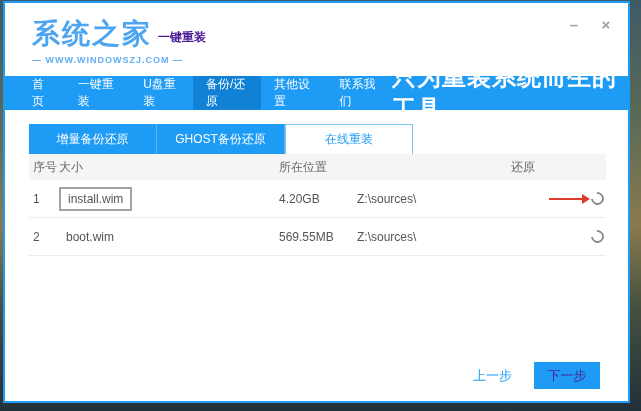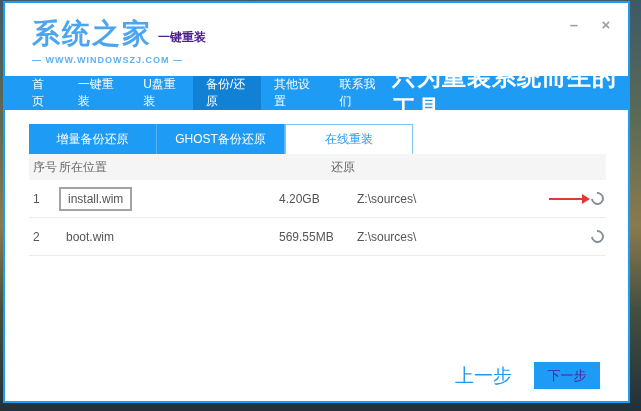--- a/index.html
+++ b/index.html
@@ -51,21 +51,21 @@
   .sysname{ display:inline-block; padding:3px 7px; }
   .sysname.hl{ border:2px solid #a3a3a3; }
   .refresh-icon{ width:13px; height:13px; border:2px solid #8a8f94; border-radius:50%;
                  border-left-color:transparent; transform:rotate(40deg); display:inline-block; }
   .red-arrow{ position:relative; width:34px; height:2px; background:#e03a2f; margin-right:8px; }
   .red-arrow::after{ content:""; position:absolute; right:-7px; top:-4px;
                      border-left:8px solid #e03a2f; border-top:5px solid transparent;
                      border-bottom:5px solid transparent; }
   
   .footer{ position:absolute; right:28px; bottom:12px; display:flex; align-items:center; gap:22px; }
-  .prev-link{ color:#1e9bf5; font-size:19px; cursor:pointer; }
+  .prev-link{ color:#1e9bf5; font-size:13px; cursor:pointer; }
   .next-btn{ background:#1e9bf5; color:#4c1d95; font-size:13px; border:none; width:66px; height:27px;
              cursor:pointer; font-family:inherit; }
 </style>
 </head>
 <body>
 
 <div class="window">
 
   <div class="titlebar">
     <div class="logo">
@@ -95,20 +95,21 @@
 
     <div class="tabs">
       <div class="tab">增量备份还原</div>
       <div class="tab">GHOST备份还原</div>
       <div class="tab active">在线重装</div>
     </div>
 
     <div class="table">
       <div class="thead">
         <span class="c-serial">序号</span>
+        <span>大小</span>
         <span>所在位置</span>
         <span class="c-restore">还原</span>
       </div>
 
       <div class="trow">
         <span class="c-serial">1</span>
         <span><span class="sysname hl">install.wim</span></span>
         <span>4.20GB</span>
         <span>Z:\sources\</span>
         <span class="c-restore">

